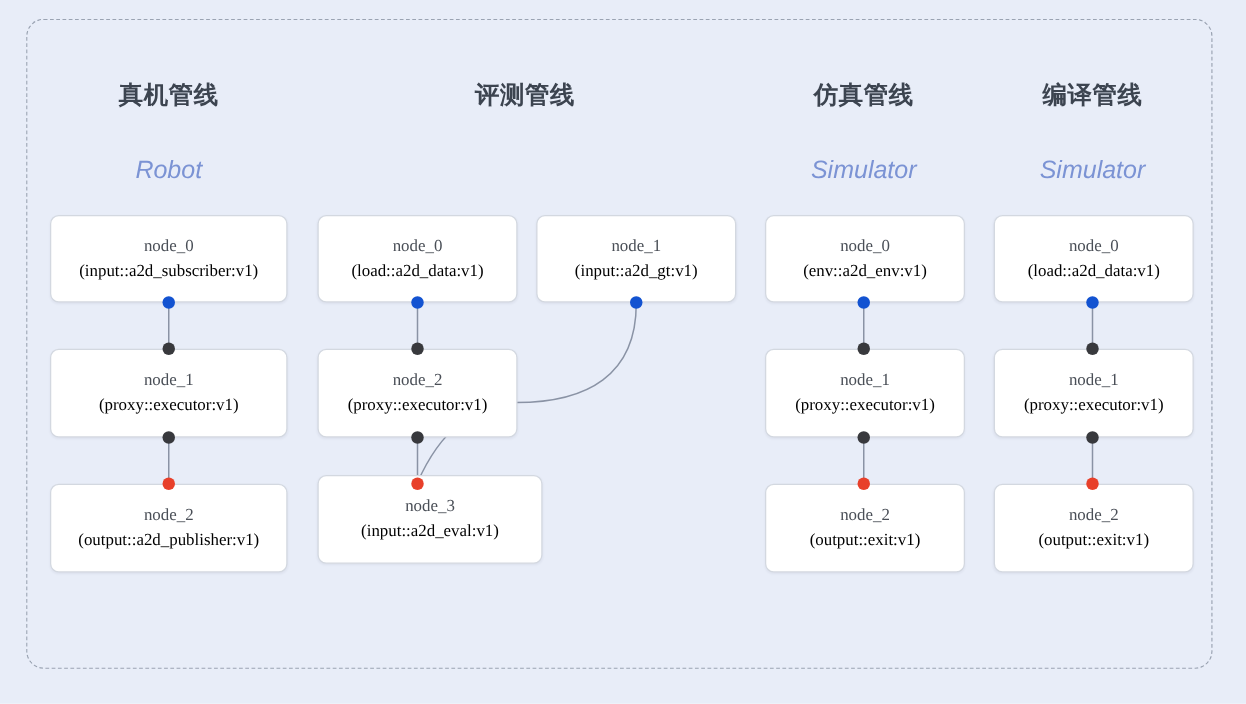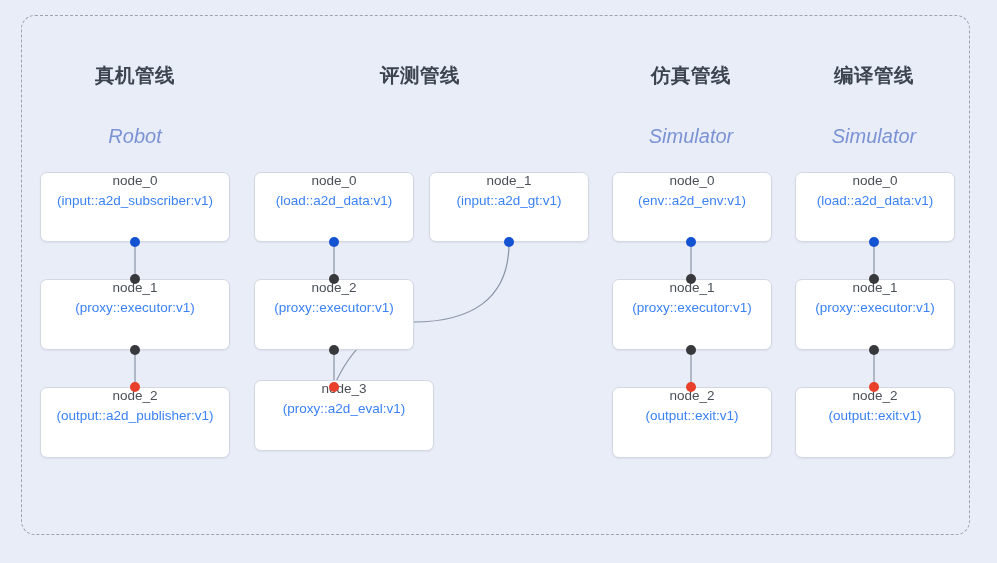--- a/index.html
+++ b/index.html
@@ -57,31 +57,32 @@
   .node {
     position: absolute;
     box-sizing: border-box;
     background: #ffffff;
     border: 1px solid #d3d8e0;
     border-radius: 7px;
     box-shadow: 0 1px 2px rgba(30,40,60,0.06);
     display: flex;
     flex-direction: column;
     align-items: center;
-    justify-content: flex-start;
+    justify-content: center;
     gap: 3px;
+    font-family: Liberation Serif, serif;
   }
   .node-title {
     font-size: 13.5px;
     color: #4a4f57;
     line-height: 1.25;
   }
   .node-sub {
     font-size: 13.5px;
-    color: #3b82f6;
+    color: #000000;
     line-height: 1.25;
     white-space: nowrap;
   }
   .handle {
     position: absolute;
     width: 10px;
     height: 10px;
     border-radius: 50%;
     transform: translate(-50%, -50%);
     z-index: 5;
@@ -163,21 +164,21 @@
 
   <div class="node" style="left:254px; top:279px; width:160px; height:71px;">
     <div class="node-title">node_2</div>
     <div class="node-sub">(proxy::executor:v1)</div>
   </div>
   <div class="handle dark" style="left:334px; top:279px;"></div>
   <div class="handle dark" style="left:334px; top:350px;"></div>
 
   <div class="node" style="left:254px; top:380px; width:180px; height:71px;">
     <div class="node-title">node_3</div>
-    <div class="node-sub">(proxy::a2d_eval:v1)</div>
+    <div class="node-sub">(input::a2d_eval:v1)</div>
   </div>
   <div class="handle red" style="left:334px; top:387px;"></div>
 
   <div class="node" style="left:612px; top:172px; width:160px; height:70px;">
     <div class="node-title">node_0</div>
     <div class="node-sub">(env::a2d_env:v1)</div>
   </div>
   <div class="handle blue" style="left:691px; top:242px;"></div>
 
   <div class="node" style="left:612px; top:279px; width:160px; height:71px;">

